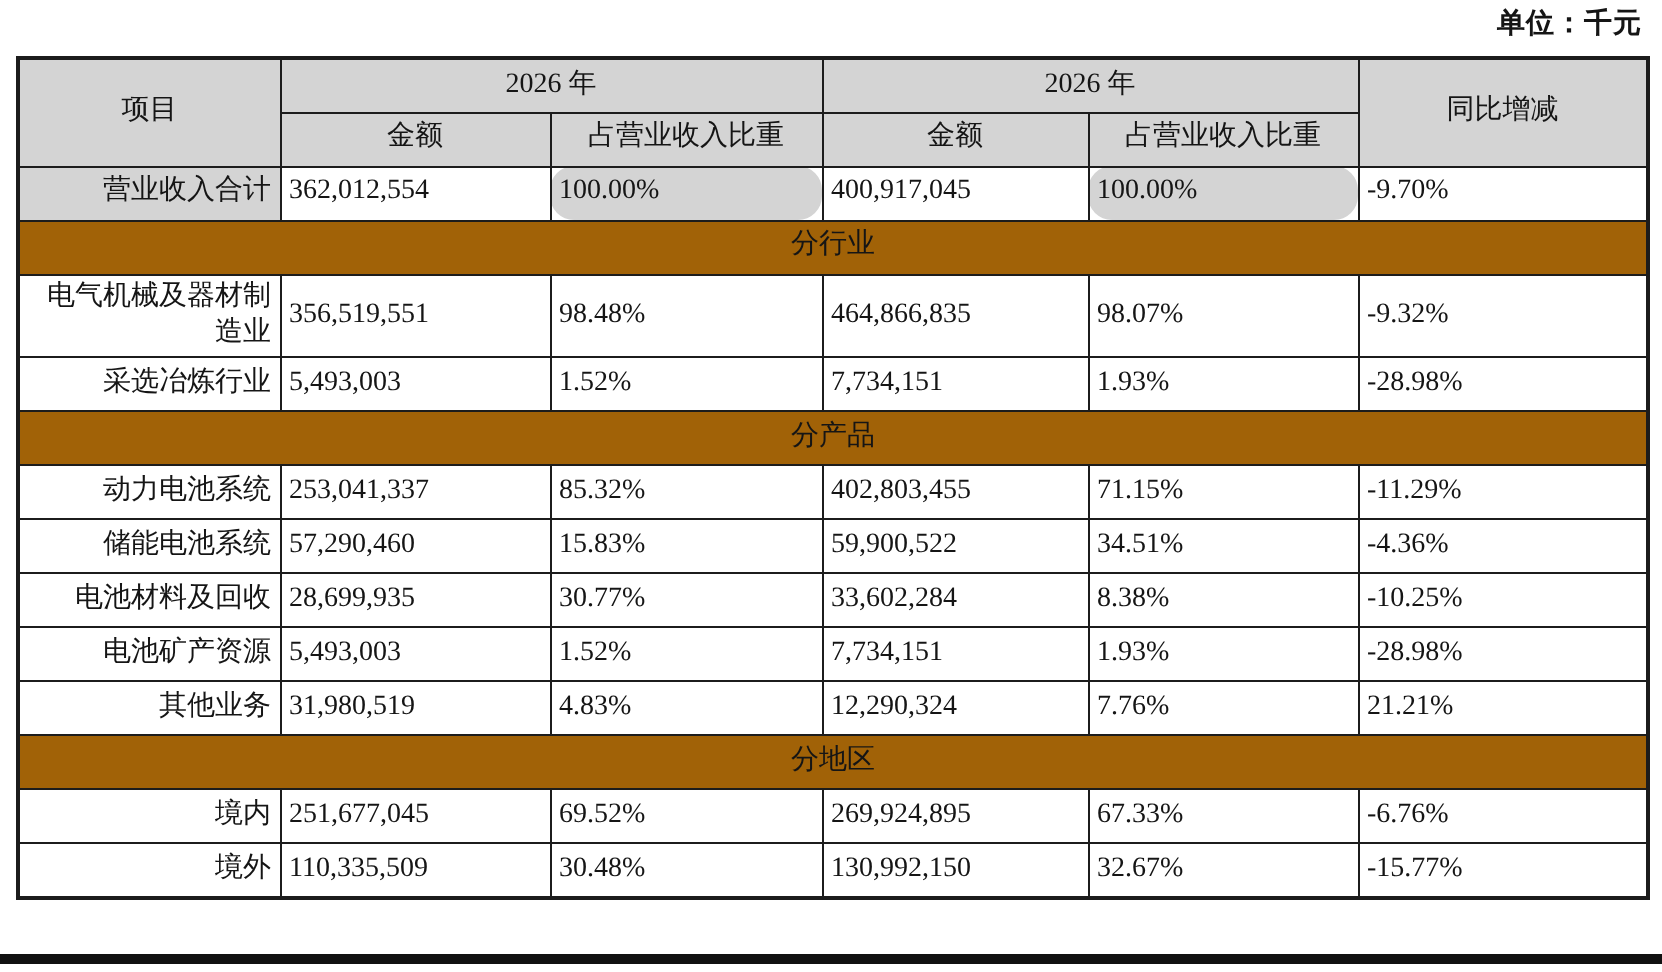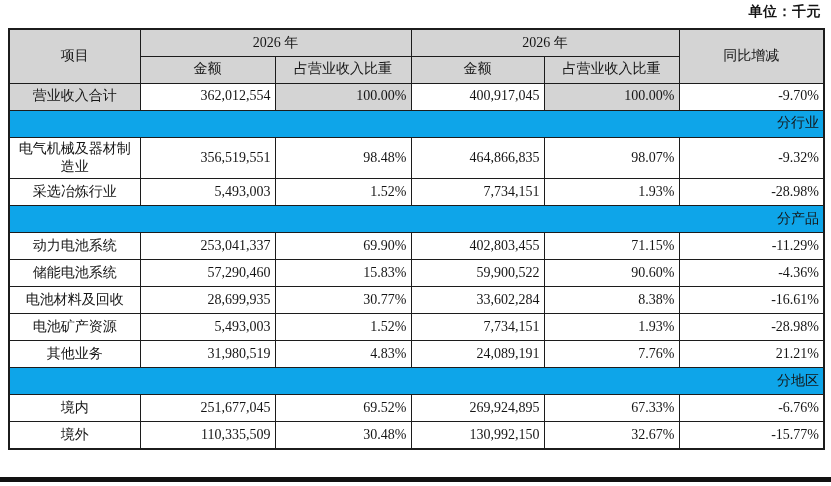--- a/index.html
+++ b/index.html
@@ -30,26 +30,26 @@
     border: 1px solid #1c1c1c;
     height: 27px;
     line-height: 1.32;
     padding: 2px 4px;
     font-weight: normal;
     vertical-align: middle;
   }
   table.fin-table { border: 2px solid #1c1c1c; }
   th.hdr { background: #d4d4d4; text-align: center; }
   td.sec {
-    background: #0ea5e9;
-    text-align: right;
+    background: #a16207;
+    text-align: center;
     padding-left: 7px;
   }
-  td.lbl { text-align: center; padding-left: 7px; padding-right: 10px; }
-  td.num { text-align: right; padding-right: 18px; }
+  td.lbl { text-align: right; padding-left: 7px; padding-right: 10px; }
+  td.num { padding-right: 18px; border-radius: 12px; }
   td.shaded { background: #d4d4d4; }
   .bottom-rule {
     position: absolute;
     left: 0; top: 477px;
     width: 831px; height: 5px;
     background: #111111;
   }
 </style>
 </head>
 <body>
@@ -106,54 +106,54 @@
         <td class="num">7,734,151</td>
         <td class="num">1.93%</td>
         <td class="num">-28.98%</td>
       </tr>
       <tr>
         <td class="sec" colspan="6">分产品</td>
       </tr>
       <tr>
         <td class="lbl">动力电池系统</td>
         <td class="num">253,041,337</td>
-        <td class="num">69.90%</td>
+        <td class="num">85.32%</td>
         <td class="num">402,803,455</td>
         <td class="num">71.15%</td>
         <td class="num">-11.29%</td>
       </tr>
       <tr>
         <td class="lbl">储能电池系统</td>
         <td class="num">57,290,460</td>
         <td class="num">15.83%</td>
         <td class="num">59,900,522</td>
-        <td class="num">90.60%</td>
+        <td class="num">34.51%</td>
         <td class="num">-4.36%</td>
       </tr>
       <tr>
         <td class="lbl">电池材料及回收</td>
         <td class="num">28,699,935</td>
         <td class="num">30.77%</td>
         <td class="num">33,602,284</td>
         <td class="num">8.38%</td>
-        <td class="num">-16.61%</td>
+        <td class="num">-10.25%</td>
       </tr>
       <tr>
         <td class="lbl">电池矿产资源</td>
         <td class="num">5,493,003</td>
         <td class="num">1.52%</td>
         <td class="num">7,734,151</td>
         <td class="num">1.93%</td>
         <td class="num">-28.98%</td>
       </tr>
       <tr>
         <td class="lbl">其他业务</td>
         <td class="num">31,980,519</td>
         <td class="num">4.83%</td>
-        <td class="num">24,089,191</td>
+        <td class="num">12,290,324</td>
         <td class="num">7.76%</td>
         <td class="num">21.21%</td>
       </tr>
       <tr>
         <td class="sec" colspan="6">分地区</td>
       </tr>
       <tr>
         <td class="lbl">境内</td>
         <td class="num">251,677,045</td>
         <td class="num">69.52%</td>

